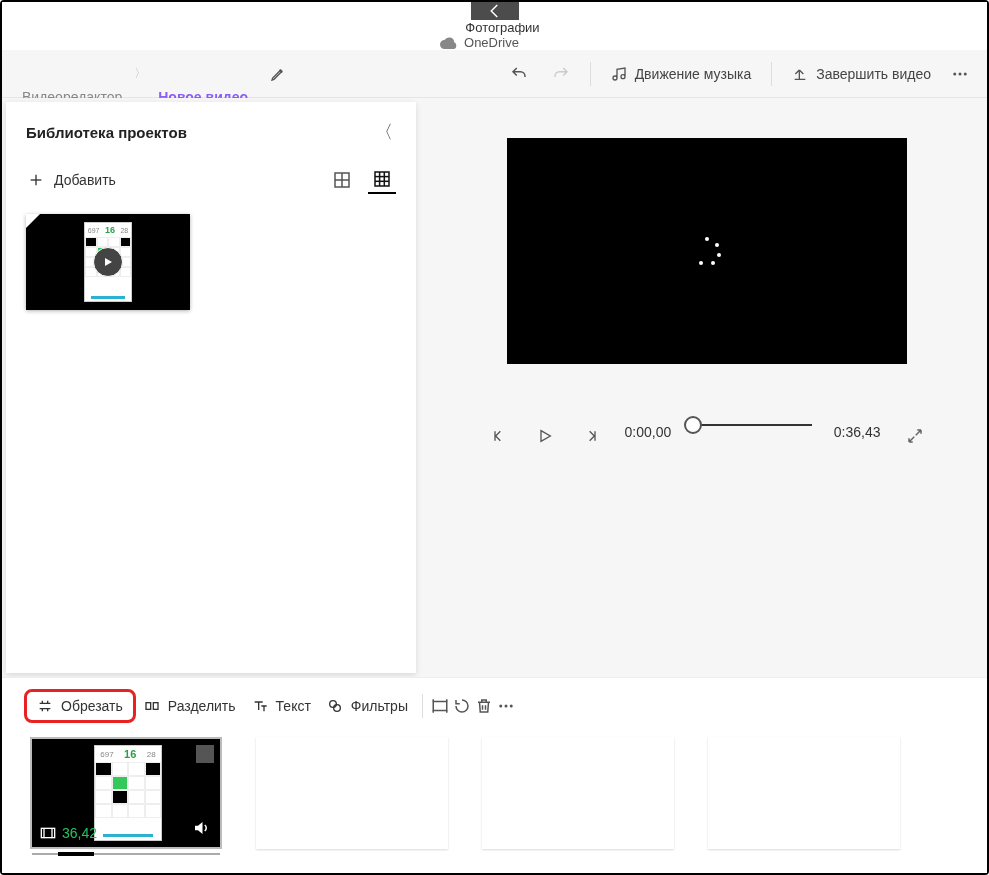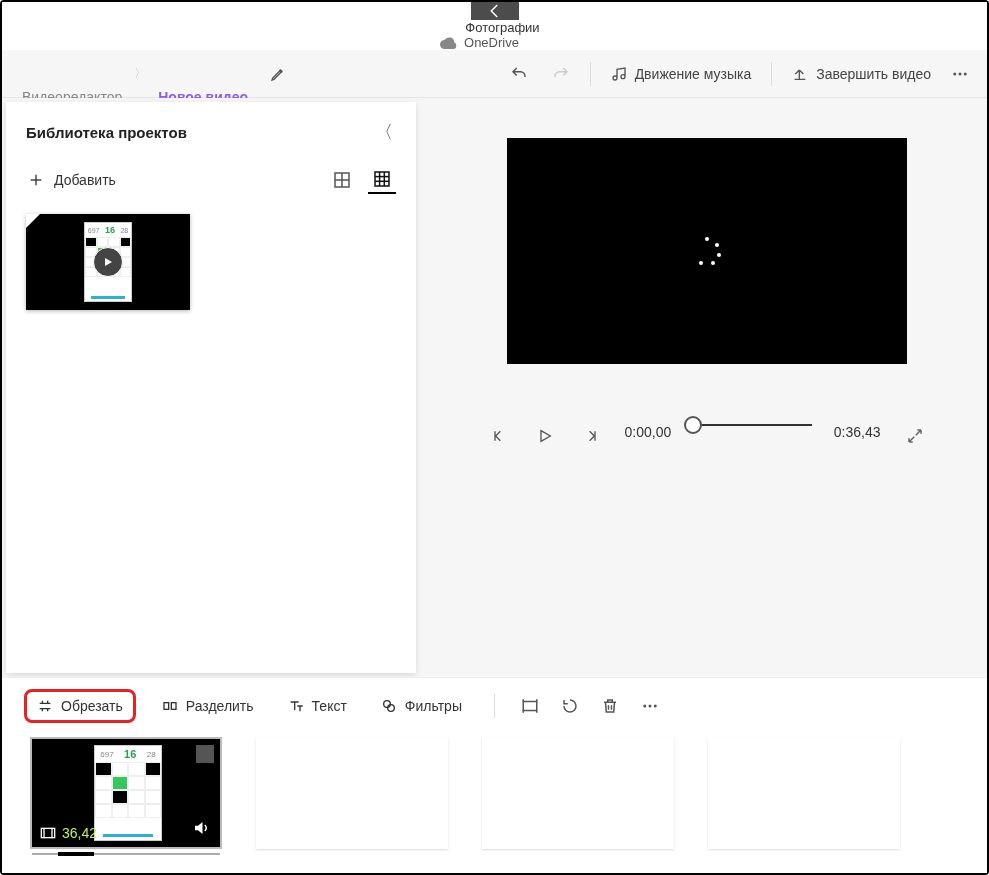--- a/index.html
+++ b/index.html
@@ -55,32 +55,32 @@
   .spinner { width: 28px; height: 28px; position: relative; }
   .spinner span { position: absolute; width: 4px; height: 4px; background: #fff; border-radius: 50%; }
   .controls { width: 100%; max-width: 460px; display: flex; gap: 22px; margin-top: 60px; padding: 0 10px; }
   .ctrl-btn { width: 24px; height: 24px; display: flex; align-items: center; justify-content: center; color: #555; cursor: pointer; }
   .time { font-size: 14px; color: #333; }
   .seek { flex: 1; height: 2px; background: #333; position: relative; cursor: pointer; }
   .seek-thumb { position: absolute; left: 0; top: 50%; transform: translate(-50%,-50%); width: 18px; height: 18px; background: #fff; border: 2px solid #555; border-radius: 50%; }
   .fs-btn { width: 24px; height: 24px; display: flex; align-items: center; justify-content: center; color: #666; cursor: pointer; }
 
   
-  .storybar { height: 56px; display: flex; align-items: center; padding: 0 22px; gap: 18px; background: #fff; border-top: 1px solid #eee; }
+  .storybar { height: 56px; display: flex; align-items: center; padding: 0 22px; background: #fff; border-top: 1px solid #eee; }
   .story-btn { height: 34px; display: flex; align-items: center; gap: 8px; font-size: 14px; color: #333; padding: 0 8px; cursor: pointer; }
   .story-btn.trim { border: 3px solid #e62222; border-radius: 8px; padding: 2px 10px; }
   .icon-sq { width: 22px; height: 22px; display: flex; align-items: center; justify-content: center; color: #555; cursor: pointer; }
 
   
   .strip { height: 140px; display: flex; align-items: flex-start; gap: 34px; padding: 4px 28px 12px 28px; background: #fff; }
   .slot { width: 192px; height: 112px; position: relative; }
   .slot.empty { background: #fff; box-shadow: 0 1px 2px rgba(0,0,0,0.15); }
   .slot.selected { background: #000; border: 2px solid #bbb; }
   .slot.selected .sel-mark { position: absolute; top: 6px; right: 6px; width: 18px; height: 18px; background: #555; }
-  .slot .dur { position: absolute; bottom: 6px; left: 8px; color: #bef264; font-size: 14px; display: flex; align-items: center; gap: 6px; }
+  .slot .dur { position: absolute; bottom: 6px; left: 8px; color: #22c55e; font-size: 14px; display: flex; align-items: center; gap: 6px; }
   .slot .vol { position: absolute; bottom: 6px; right: 10px; color: #fff; }
   .mini-phone-b { width: 68px; height: 96px; background: #fff; position: absolute; left: 62px; top: 6px; border: 1px solid #ccc; display: flex; flex-direction: column; overflow: hidden; }
   .mini-phone-b .mini-top { height: 16px; font-size: 8px; }
   .mini-phone-b .mini-top .num { font-size: 11px; }
   .mini-phone-b .mini-tiles { grid-auto-rows: 14px; }
   .mini-phone-b .mini-bar { height: 3px; margin: 3px 8px; }
   .underline { position: absolute; bottom: -8px; left: 0; width: 100%; height: 2px; background: #aaa; }
   .underline::after { content: ""; position: absolute; left: 26px; top: -1px; width: 36px; height: 4px; background: #000; }
 </style>
 </head>

